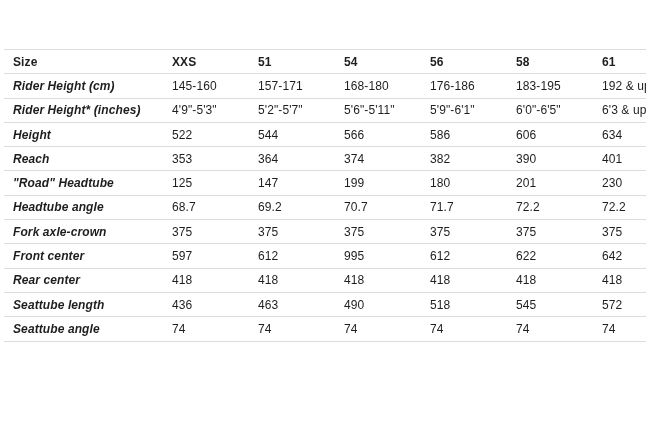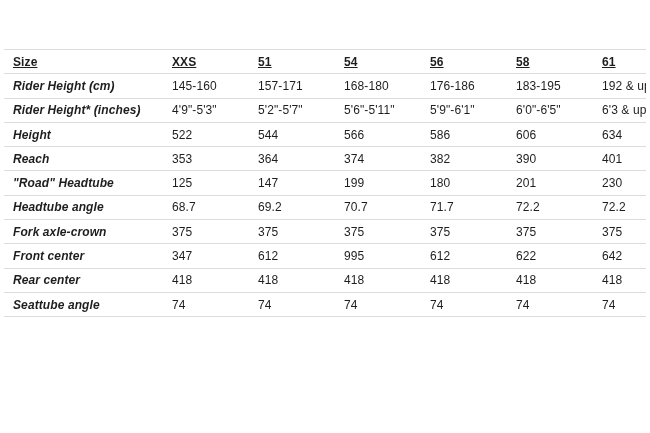--- a/index.html
+++ b/index.html
@@ -35,21 +35,20 @@
     vertical-align: middle;
     font-size: 12px;
     line-height: 1;
     color: #1e1e1e;
     letter-spacing: 0.1px;
     white-space: nowrap;
     overflow: hidden;
   }
   table.geo-table thead th {
     font-weight: 700;
-    text-decoration: underline;
   }
   table.geo-table tbody th {
     font-weight: 700;
     font-style: italic;
   }
   table.geo-table tbody td {
     font-weight: 400;
   }
 </style>
 </head>
@@ -136,37 +135,46 @@
           <th>Fork axle-crown</th>
           <td>375</td>
           <td>375</td>
           <td>375</td>
           <td>375</td>
           <td>375</td>
           <td>375</td>
         </tr>
         <tr>
           <th>Front center</th>
-          <td>347</td>
+          <td>597</td>
           <td>612</td>
           <td>995</td>
           <td>612</td>
           <td>622</td>
           <td>642</td>
         </tr>
         <tr>
           <th>Rear center</th>
           <td>418</td>
           <td>418</td>
           <td>418</td>
           <td>418</td>
           <td>418</td>
           <td>418</td>
         </tr>
         <tr>
+          <th>Seattube length</th>
+          <td>436</td>
+          <td>463</td>
+          <td>490</td>
+          <td>518</td>
+          <td>545</td>
+          <td>572</td>
+        </tr>
+        <tr>
           <th>Seattube angle</th>
           <td>74</td>
           <td>74</td>
           <td>74</td>
           <td>74</td>
           <td>74</td>
           <td>74</td>
         </tr>
       </tbody>
   </table>

